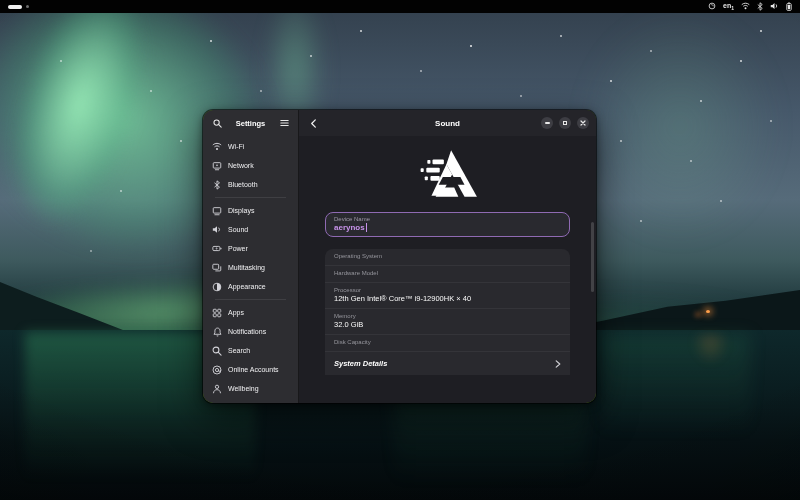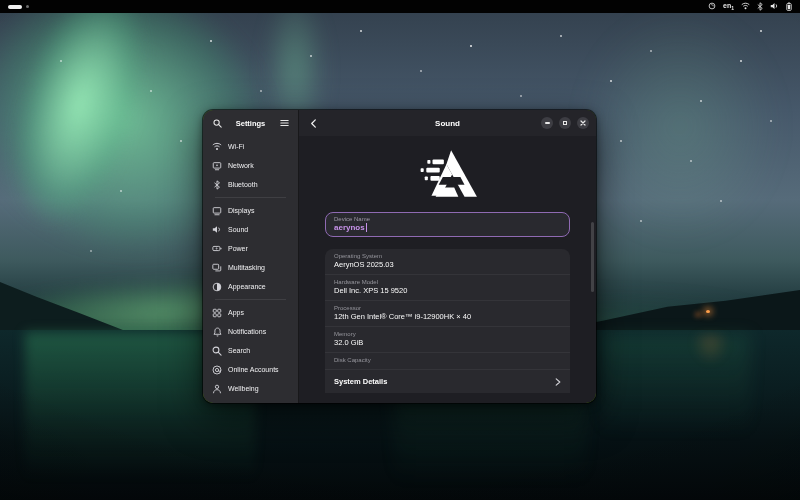--- a/index.html
+++ b/index.html
@@ -98,21 +98,21 @@
   .entry { border:1.5px solid #8f6ab3; background:#29292f; border-radius:8px; padding:3px 8px 4px; margin-bottom:12px; }
   .entry-label { font-size:6px; color:#9d97a6; margin-bottom:1px; }
   .entry-line { display:flex; align-items:center; }
   .entry-value { font-size:8px; font-weight:600; color:#c792ea; }
   .caret { width:1px; height:9px; background:#c792ea; margin-left:1px; }
 
   .card { background:#29292e; border-radius:8px 8px 0 0; }
   .row { padding:4px 9px 5px; border-bottom:1px solid rgba(255,255,255,.055); }
   .row-label { font-size:6px; color:#96969d; margin-bottom:1px; }
   .row-value { font-size:7.5px; color:#fafafa; white-space:nowrap; }
-  .nav-row { display:flex; align-items:center; justify-content:space-between; padding:7px 9px; }
+  .nav-row { display:flex; align-items:center; justify-content:space-between; padding:7px 9px;font-style:italic; }
   .nav-row-label { font-size:7.5px; font-weight:600; color:#ffffff; }
   .chevron { color:#cfcfd4; display:flex; }
   .scroll-thumb { position:absolute; right:2px; top:86px; width:3px; height:70px; border-radius:2px; background:rgba(255,255,255,.16); }
 </style>
 </head>
 <body>
 
 <div class="stage">
 
   <div class="wallpaper">
@@ -380,26 +380,24 @@
           <div class="entry-line">
             <span class="entry-value">aerynos</span>
             <span class="caret"></span>
           </div>
         </div>
 
         <div class="card">
           <div>
             <div class="row">
               <div class="row-label">Operating System</div>
-              <div class="row-value">AerynOS 2025.03</div>
             </div>
 
             <div class="row">
               <div class="row-label">Hardware Model</div>
-              <div class="row-value">Dell Inc. XPS 15 9520</div>
             </div>
 
             <div class="row">
               <div class="row-label">Processor</div>
               <div class="row-value">12th Gen Intel® Core™ i9-12900HK × 40</div>
             </div>
 
             <div class="row">
               <div class="row-label">Memory</div>
               <div class="row-value">32.0 GiB</div>

